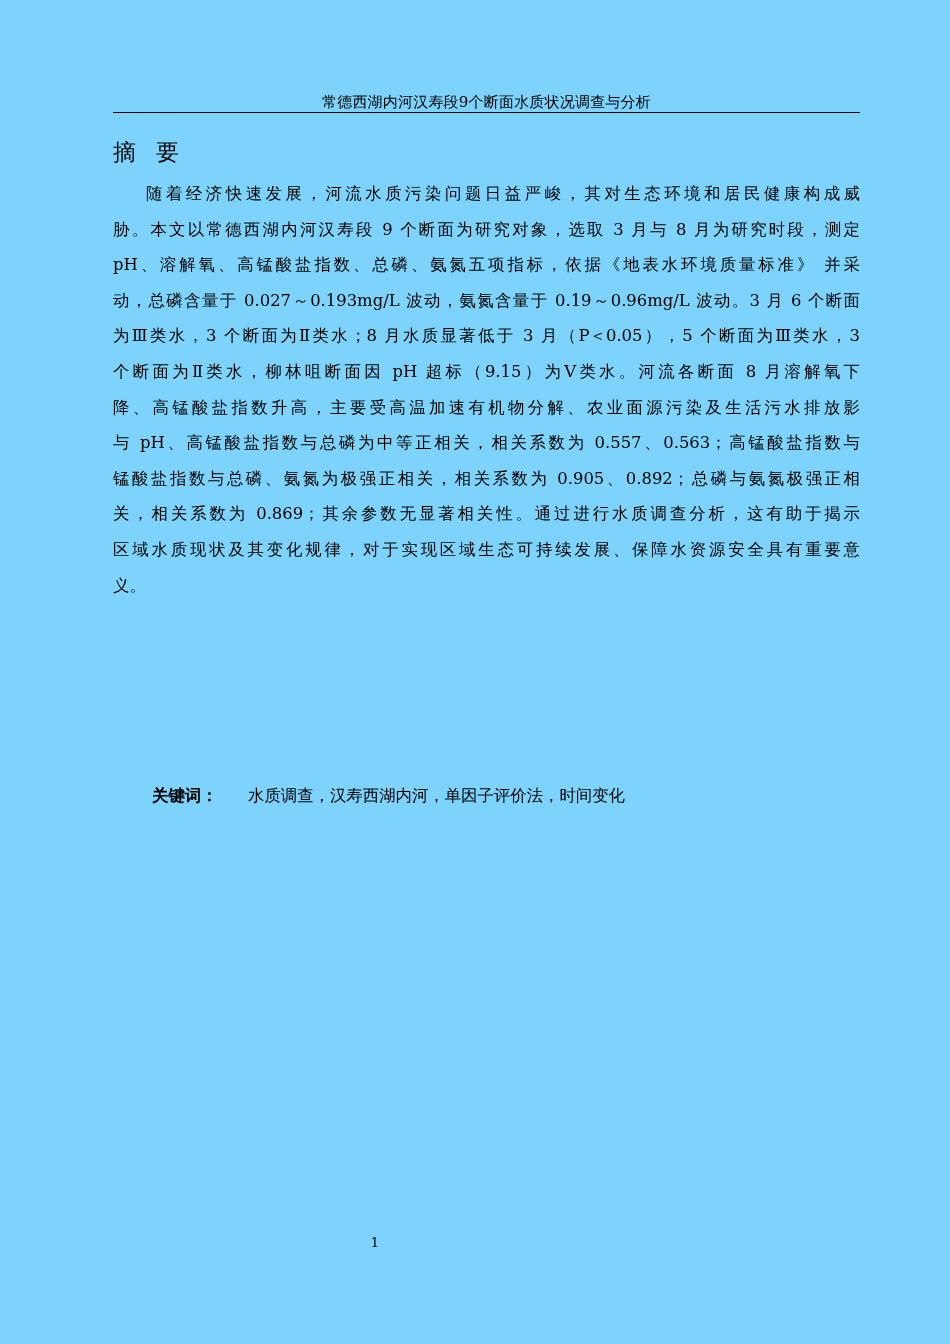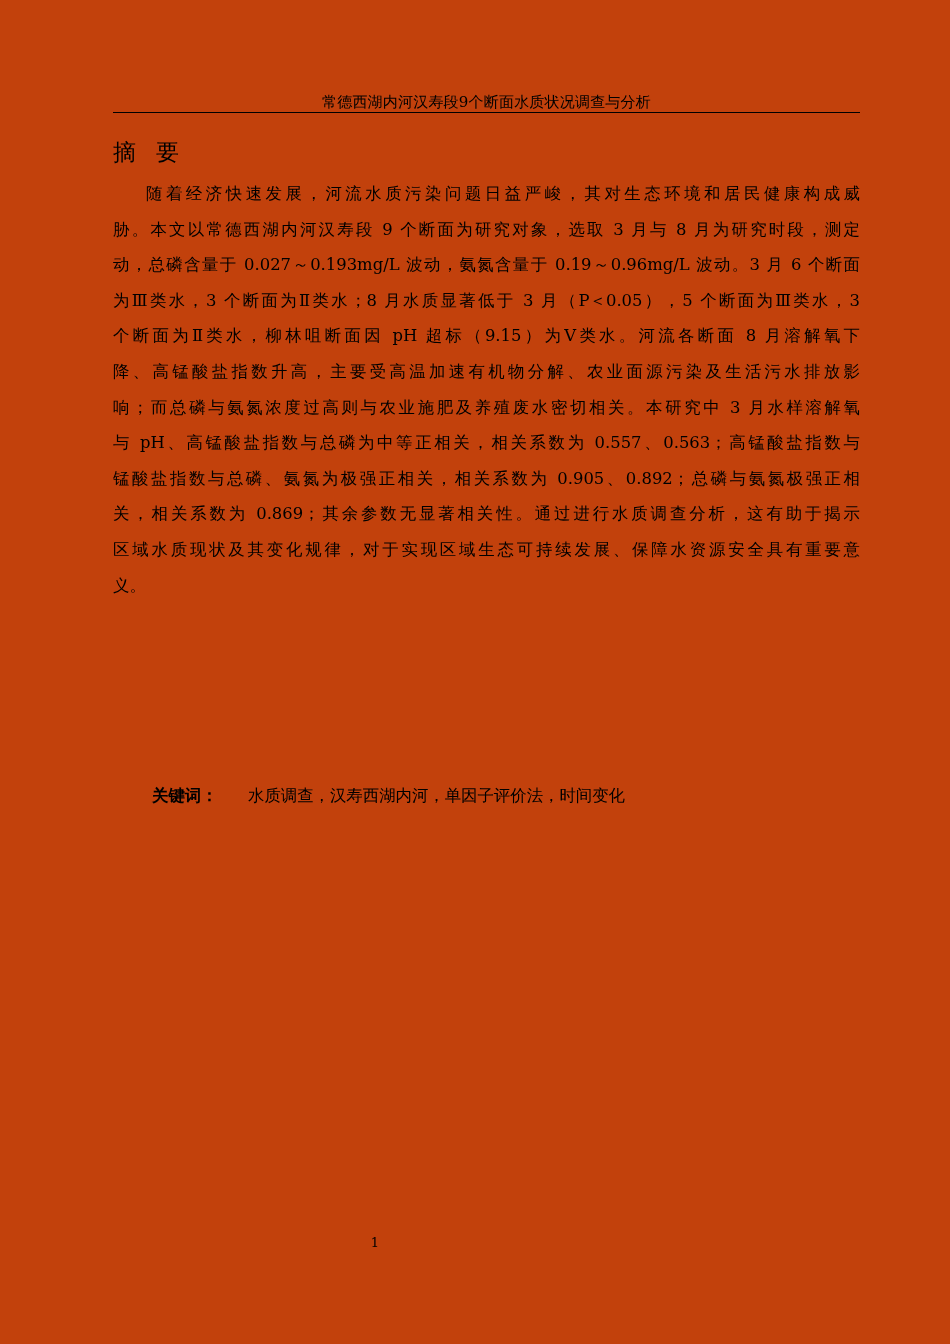--- a/index.html
+++ b/index.html
@@ -12,21 +12,21 @@
       height: 1344px;
       position: relative;
       overflow: hidden;
       font-family: "DejaVu Serif", "Liberation Serif", serif;
       color: #000000;
     }
     .page {
       position: absolute;
       left: 0; top: 0;
       width: 950px; height: 1344px;
-      background: #c2410c;
+      background: #7dd3fc;
     }
     .running-header {
       position: absolute;
       left: 113px;
       top: 91px;
       width: 747px;
       height: 22px;
       text-align: center;
       font-size: 15px;
       line-height: 22px;
@@ -104,25 +104,25 @@
   <div class="running-header">常德西湖内河汉寿段9个断面水质状况调查与分析</div>
   <div class="header-rule"></div>
 
   <div class="abstract-title">
     <span>摘</span><span class="gap"></span><span>要</span>
   </div>
 
   <div class="abstract-body">
     <span class="line indent">随着经济快速发展，河流水质污染问题日益严峻，其对生态环境和居民健康构成威</span>
     <span class="line">胁。本文以常德西湖内河汉寿段 9 个断面为研究对象，选取 3 月与 8 月为研究时段，测定</span>
+    <span class="line">pH、溶解氧、高锰酸盐指数、总磷、氨氮五项指标，依据《地表水环境质量标准》 并采</span>
     <span class="line">动，总磷含量于 0.027～0.193mg/L 波动，氨氮含量于 0.19～0.96mg/L 波动。3 月 6 个断面</span>
     <span class="line">为Ⅲ类水，3 个断面为Ⅱ类水；8 月水质显著低于 3 月（P＜0.05），5 个断面为Ⅲ类水，3</span>
     <span class="line">个断面为Ⅱ类水，柳林咀断面因 pH 超标（9.15）为Ⅴ类水。河流各断面 8 月溶解氧下</span>
     <span class="line">降、高锰酸盐指数升高，主要受高温加速有机物分解、农业面源污染及生活污水排放影</span>
-    <span class="line">响；而总磷与氨氮浓度过高则与农业施肥及养殖废水密切相关。本研究中 3 月水样溶解氧</span>
     <span class="line">与 pH、高锰酸盐指数与总磷为中等正相关，相关系数为 0.557、0.563；高锰酸盐指数与</span>
     <span class="line">锰酸盐指数与总磷、氨氮为极强正相关，相关系数为 0.905、0.892；总磷与氨氮极强正相</span>
     <span class="line">关，相关系数为 0.869；其余参数无显著相关性。通过进行水质调查分析，这有助于揭示</span>
     <span class="line">区域水质现状及其变化规律，对于实现区域生态可持续发展、保障水资源安全具有重要意</span>
     <span class="line last">义。</span>
   </div>
 
   <div class="keywords">
     <span class="kw-label">关键词：</span><span>水质调查，汉寿西湖内河，单因子评价法，时间变化</span>
   </div>

